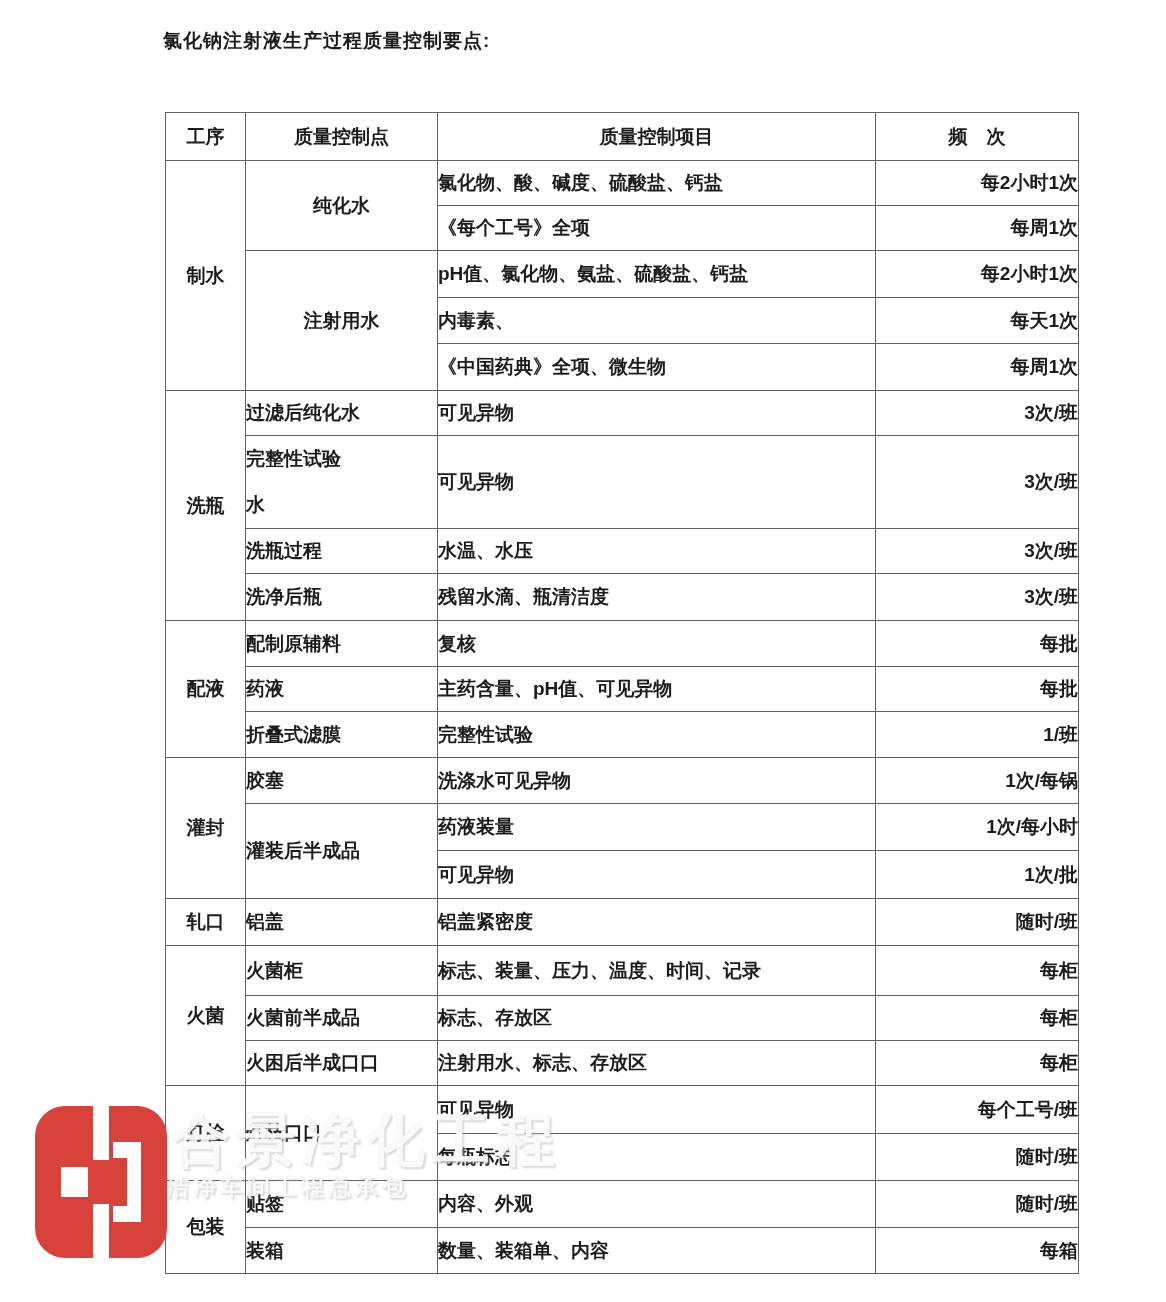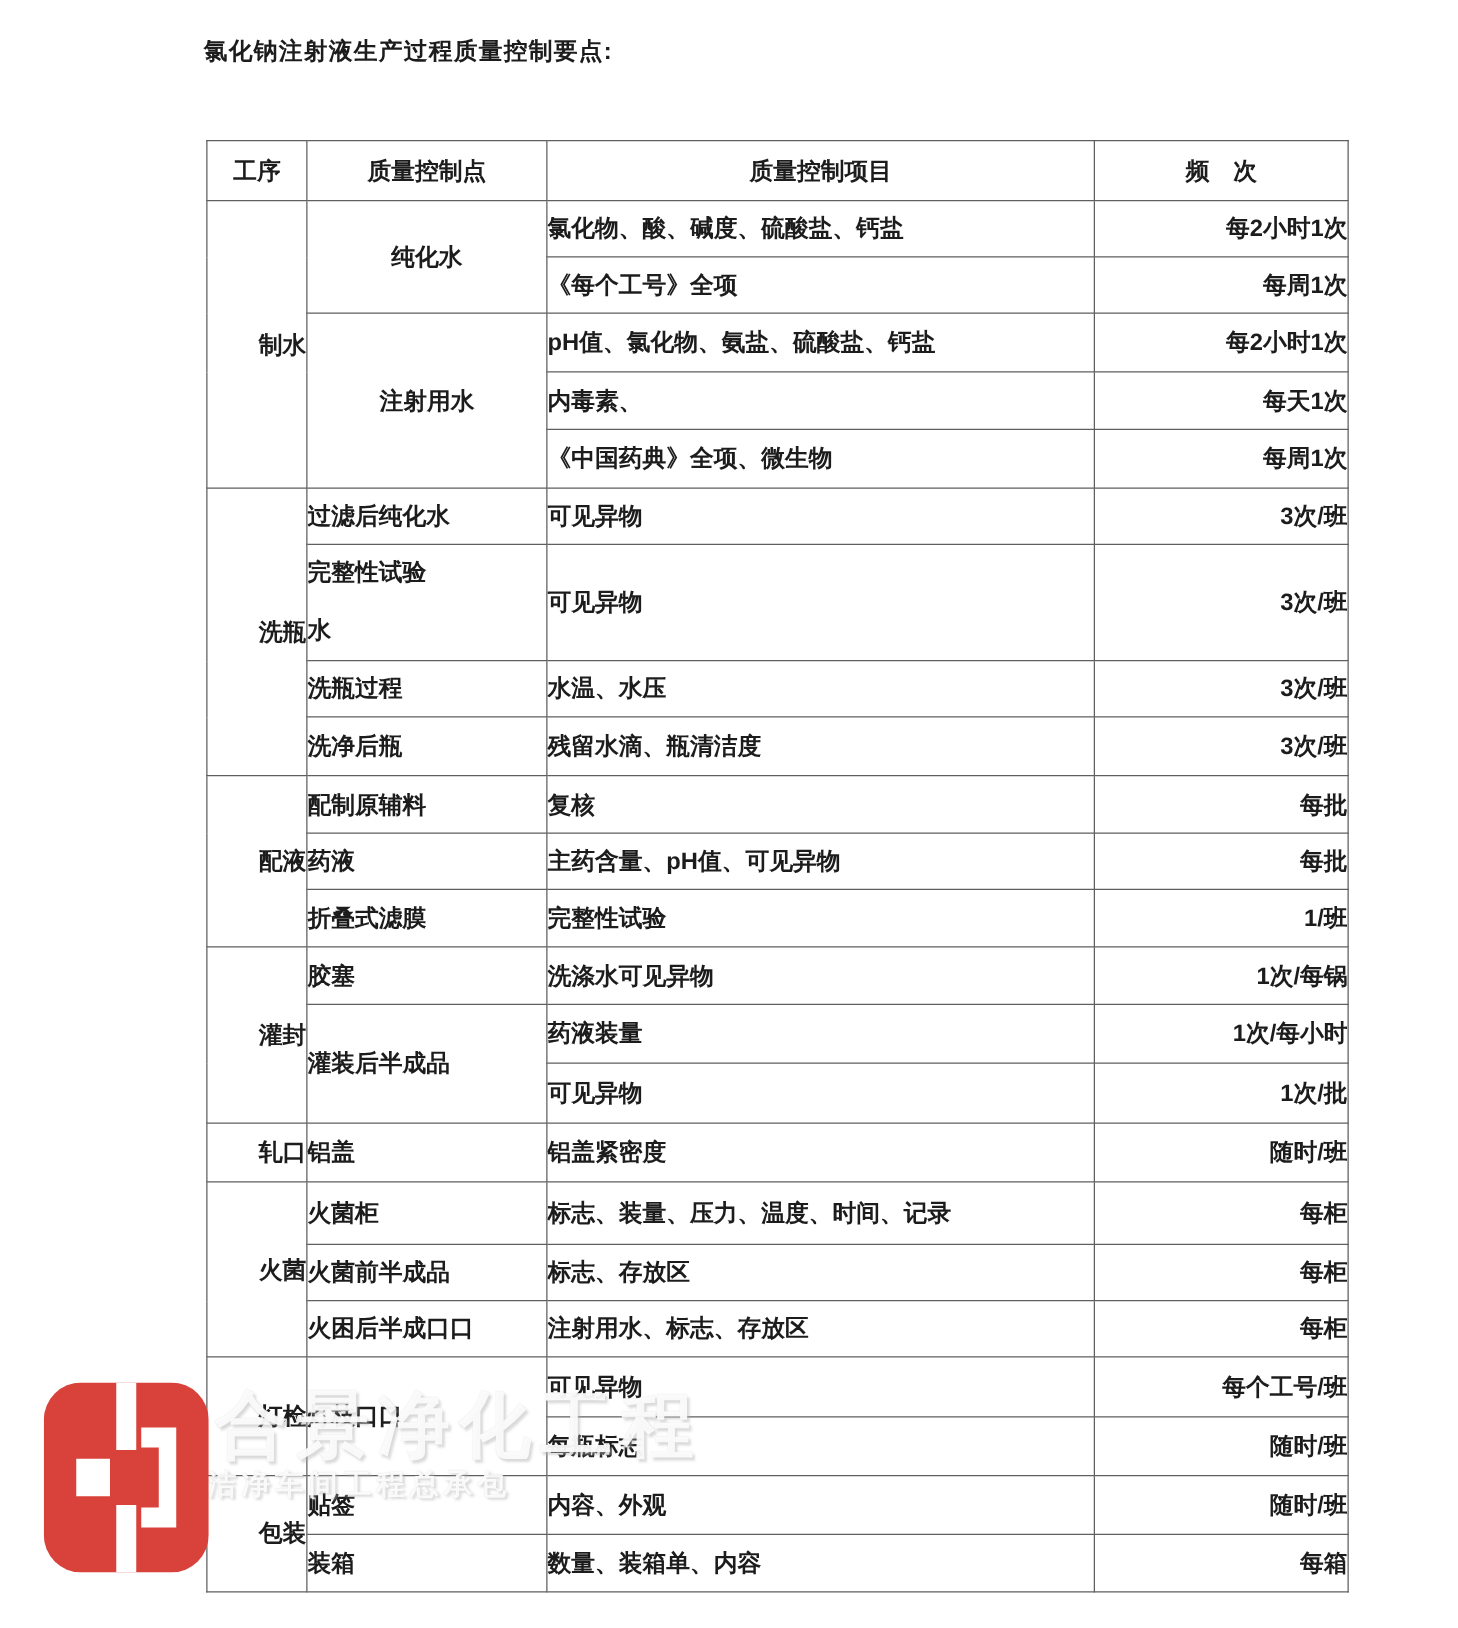--- a/index.html
+++ b/index.html
@@ -26,21 +26,21 @@
     width:913px;
   }
   table.qc th, table.qc td{
     border:1.5px solid #5f5f5f;
     font-size:19px;font-weight:600;
     vertical-align:middle;
     padding:0;
     overflow:hidden;
   }
   table.qc th{text-align:center;font-weight:600;}
-  td.c1{text-align:right;}
+  td.c1{text-align:center;}
   td.c2{text-align:left;padding-left:5px;}
   td.c2.center{text-align:center;padding-left:0;}
   td.c3{text-align:left;padding-left:9px;}
   td.c4{text-align:right;padding-left:11px;}
   td.preline{white-space:pre-line;line-height:46px;}
   
   .wm{
     position:absolute;z-index:4;
     font-weight:700;
     color:rgba(255,255,255,0.88);

